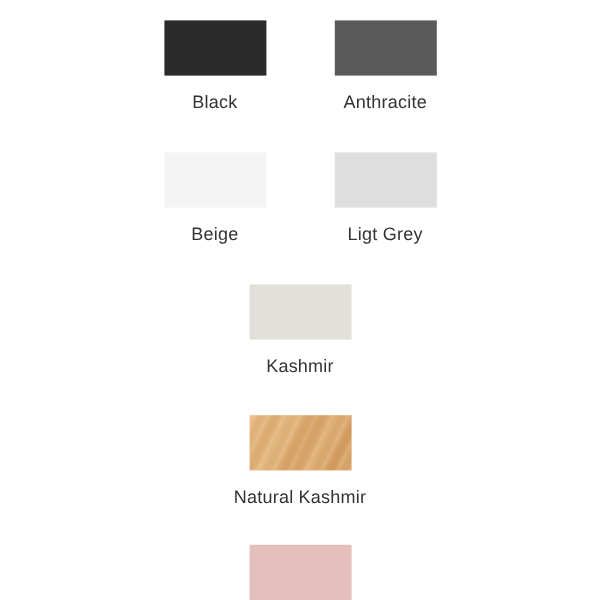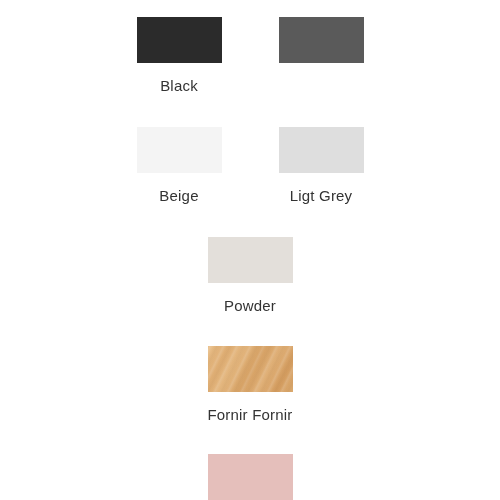--- a/index.html
+++ b/index.html
@@ -114,47 +114,48 @@
 <body>
 
 <div class="swatch-grid">
     <div class="swatch-row">
       <div class="swatch-cell">
         <div class="swatch-chip" style="background: rgb(43, 43, 43);"></div>
         <div class="swatch-label">Black</div>
       </div>
       <div class="swatch-cell">
         <div class="swatch-chip" style="background: rgb(90, 90, 90);"></div>
+        <div class="swatch-label">Anthracite</div>
       </div>
     </div>
     <div class="row-gap"></div>
     <div class="swatch-row">
       <div class="swatch-cell">
         <div class="swatch-chip" style="background: rgb(244, 244, 244);"></div>
         <div class="swatch-label">Beige</div>
       </div>
       <div class="swatch-cell">
         <div class="swatch-chip" style="background: rgb(222, 222, 222);"></div>
         <div class="swatch-label">Ligt Grey</div>
       </div>
     </div>
     <div class="row-gap"></div>
     <div class="swatch-row">
       <div class="swatch-cell">
         <div class="swatch-chip" style="background: rgb(227, 223, 218);"></div>
-        <div class="swatch-label">Powder</div>
+        <div class="swatch-label">Kashmir</div>
       </div>
     </div>
     <div class="row-gap"></div>
     <div class="swatch-row">
       <div class="swatch-cell">
         <div class="swatch-chip wood wood-light">
           <span class="grain"></span>
         </div>
-        <div class="swatch-label">Fornir Fornir</div>
+        <div class="swatch-label">Natural Kashmir</div>
       </div>
     </div>
     <div class="row-gap-last"></div>
     <div class="swatch-row">
       <div class="swatch-cell">
         <div class="swatch-chip" style="background: rgb(229, 191, 187);"></div>
       </div>
     </div>
   </div>
 

